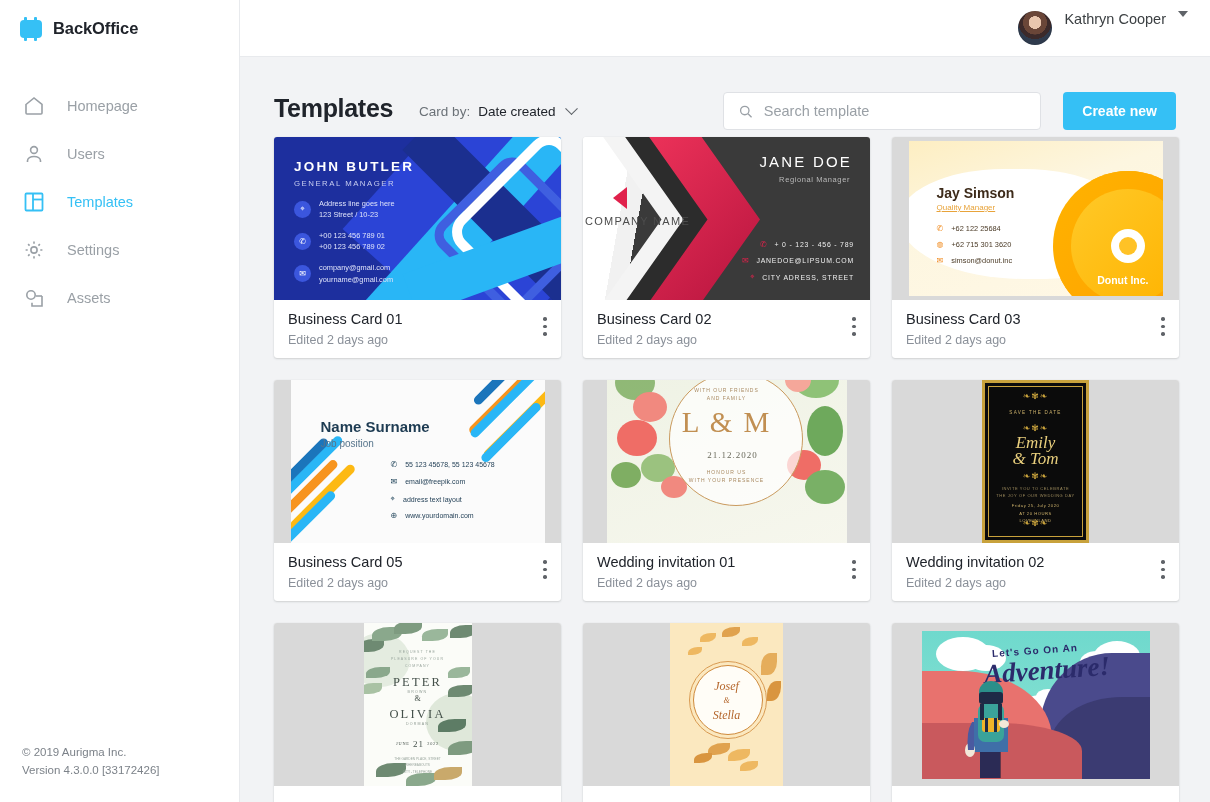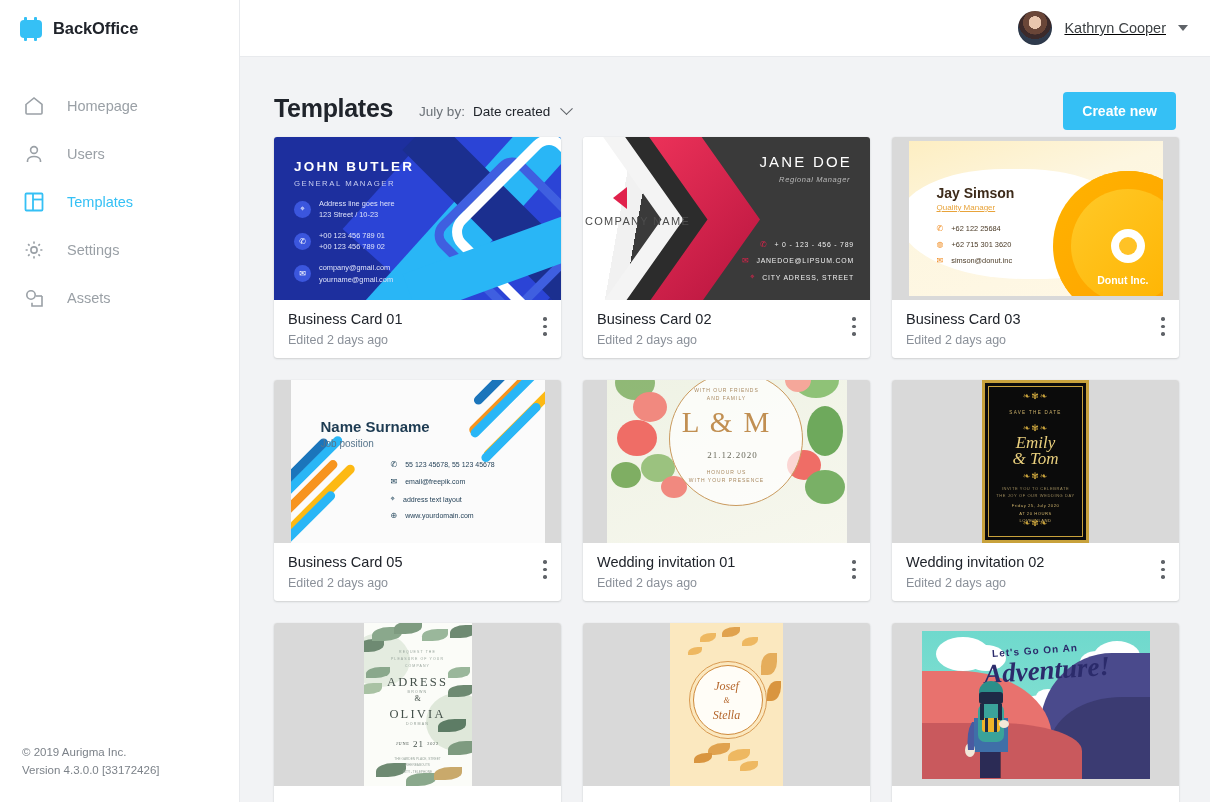--- a/index.html
+++ b/index.html
@@ -42,21 +42,21 @@
     font-size: 11.5px; color: #7c8289; line-height: 1.55;
   }
 
   
   .main { flex: 1; height: 802px; background: #f2f3f5; display: flex; flex-direction: column; min-width: 0; }
   .topbar {
     height: 57px; background: #fff; border-bottom: 1px solid #e8eaed;
     display: flex; align-items: center; justify-content: flex-end; padding-right: 22px;
     flex: 0 0 57px;
   }
-  .user { display: flex; align-items: center; gap: 12px; cursor: pointer; text-decoration: underline; }
+  .user { display: flex; gap: 12px; cursor: pointer; }
   .avatar {
     width: 34px; height: 34px; border-radius: 50%;
     background: radial-gradient(circle at 50% 34%, #e9c6ae 0 22%, #6a4638 23% 42%, #3c2a2a 43% 58%, #2f3b4d 59% 100%);
     box-shadow: inset 0 0 0 1px rgba(0,0,0,.08);
   }
   .user-name { font-size: 14.5px; color: #3c4043; }
   .caret { width: 0; height: 0; border-left: 5.5px solid transparent; border-right: 5.5px solid transparent; border-top: 6px solid #5f6368; }
 
   .content { flex: 1; padding: 0 34px; overflow: hidden; }
   .page-head { display: flex; align-items: center; height: 80px; padding-top: 22px; }
@@ -108,21 +108,21 @@
 
   
   .t2 { background: linear-gradient(100deg,#fff 0 16%, #f1f1f1 16% 22%, #3a3a3a 22% 100%); }
   .t2 .chev2 { position: absolute; }
   .t2 .dark { left: 28px; top: -20px; width: 125px; height: 205px; background: #2c2c2c; clip-path: polygon(0 0, 42% 0, 100% 50%, 42% 100%, 0 100%, 58% 50%); }
   .t2 .white { left: 6px; top: -20px; width: 125px; height: 205px; background: #f4f4f4; clip-path: polygon(0 0, 42% 0, 100% 50%, 42% 100%, 0 100%, 58% 50%); }
   .t2 .red { left: 52px; top: -20px; width: 125px; height: 205px; background: linear-gradient(135deg,#f2355c,#b3123c); clip-path: polygon(0 0, 42% 0, 100% 50%, 42% 100%, 0 100%, 58% 50%); }
   .t2 .cn { position: absolute; left: 2px; top: 78px; font-size: 11px; letter-spacing: 1.3px; color: #4c4c4c; z-index: 5; }
   .t2 .mark { position: absolute; left: 30px; top: 50px; z-index: 5; width: 0; height: 0; border-top: 11px solid transparent; border-bottom: 11px solid transparent; border-right: 14px solid #e0214b; }
   .t2 .nm { position: absolute; right: 18px; top: 16px; color: #fff; font-size: 15px; letter-spacing: 2.2px; }
-  .t2 .rl { position: absolute; right: 20px; top: 38px; color: #b9b9b9; font-size: 7.5px; font-style: italic; letter-spacing: .6px; }
+  .t2 .rl { position: absolute; right: 20px; top: 38px; color: #b9b9b9; font-size: 7.5px; letter-spacing: .6px; }
   .t2 .ct { position: absolute; right: 16px; color: #efefef; font-size: 6.9px; letter-spacing: .8px; display: flex; align-items: center; gap: 7px; }
   .t2 .ct .ic { color: #e0214b; font-size: 8px; }
   .t2 .c1 { top: 103px; } .t2 .c2 { top: 119px; } .t2 .c3 { top: 135px; }
 
   
   .t3 { background: #d9d9d9; display: flex; align-items: center; justify-content: center; }
   .t3 .inner { width: 254px; height: 155px; background: linear-gradient(160deg,#fdeec2 0%, #fdf6e0 40%, #fff8e6 100%); position: relative; overflow: hidden; }
   .t3 .wave { position: absolute; left: -10px; top: 28px; width: 230px; height: 110px; background: #fff; border-radius: 50% 50% 40% 60%; }
   .t3 .d1 { position: absolute; right: -40px; top: 30px; width: 150px; height: 150px; border-radius: 50%; background: linear-gradient(135deg,#ffb300,#ffa000); }
   .t3 .d2 { position: absolute; right: -22px; top: 48px; width: 114px; height: 114px; border-radius: 50%; background: linear-gradient(135deg,#ffc928,#ffb300); }
@@ -275,27 +275,34 @@
         <span class="caret"></span>
       </div>
     </header>
 
     <div class="content">
 
       <div class="page-head">
         <h1 class="page-title">Templates</h1>
 
         <div class="sortwrap">
-          <span class="sort-label">July by:</span>
+          <span class="sort-label">Card by:</span>
           <span class="sort-value">Date created</span>
           <span class="chev"></span>
         </div>
 
         <div class="spacer"></div>
 
+        <div class="searchbox">
+          <svg width="17" height="17" viewBox="0 0 24 24" fill="none" stroke="#9aa0a6" stroke-width="2">
+            <circle cx="10.5" cy="10.5" r="6.5"></circle>
+              <line x1="15.5" y1="15.5" x2="21" y2="21"></line>
+          </svg>
+          <input class="search-input" type="text" placeholder="Search template" style="">
+        </div>
 
         <button class="create-btn">Create new</button>
       </div>
 
       <div class="grid">
 
         <div class="card">
           <div class="thumb t1">
             <span class="sh s1"></span>
               <span class="sh s2"></span>
@@ -527,21 +534,21 @@
               <span class="lf" style="right:2px;top:44px;width:22px;height:11px;background:#9ab79b"></span>
               <span class="lf" style="right:-2px;top:62px;width:26px;height:12px;background:#6e8a72"></span>
               <span class="lf" style="right:6px;top:96px;width:28px;height:13px;background:#5d7c65"></span>
               <span class="lf" style="right:-6px;top:118px;width:30px;height:14px;background:#7e9b80"></span>
               <span class="lf" style="left:12px;top:140px;width:30px;height:14px;background:#6e8a72"></span>
               <span class="lf" style="left:42px;top:150px;width:30px;height:13px;background:#8aa88c"></span>
               <span class="lf" style="right:10px;top:144px;width:28px;height:13px;background:#c9a96b"></span>
               <div class="top" style="white-space:pre-line">REQUEST THE
 PLEASURE OF YOUR
 COMPANY</div>
-              <div class="nm n1">ADRESS</div>
+              <div class="nm n1">PETER</div>
               <div class="sub s1">BROWN</div>
               <div class="amp">&amp;</div>
               <div class="nm n2">OLIVIA</div>
               <div class="sub s2">DORMAN</div>
               <div class="dt">
                 <small>JUNE</small>
                 <span>21</span>
                 <small>2022</small>
               </div>
               <div class="addr" style="white-space:pre-line">THE GARDEN PLACE, STREET

